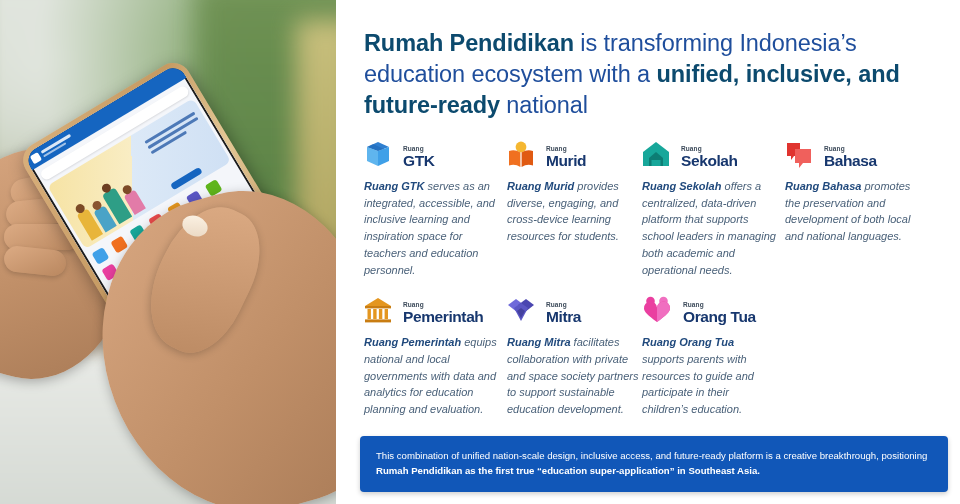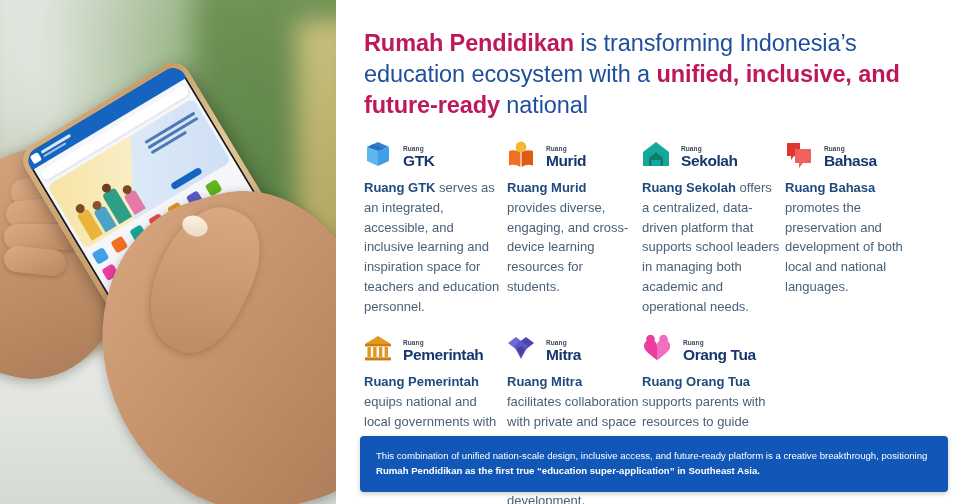--- a/index.html
+++ b/index.html
@@ -140,21 +140,21 @@
   .fingers-l i:nth-child(4){ left:0px;  top:80px; width:62px; transform:rotate(6deg); }
 
   
   .content { position:relative; flex:1; padding:0; }
 
   .headline {
     position:absolute; left:28px; top:28px; width:590px;
     font-size:23.5px; line-height:1.32;
     color:#1f4e9c; font-weight:400; letter-spacing:-.1px;
   }
-  .headline b { font-weight:700; color:#be185d; }
+  .headline b { font-weight:700; color:#0c4a6e; }
 
   .cards { position:absolute; left:28px; top:133px; width:596px; }
   .row { display:flex; }
   .row.r2 { margin-top:11px; }
   .card { width:137px; margin-right:3px; }
   .card:last-child { margin-right:0; }
   .card.w1 { width:140px; }
   .card.w2 { width:132px; }
   .card.w3 { width:140px; }
   .card.w4 { width:130px; }
@@ -165,21 +165,21 @@
   .logo-sub {
     display:block; font-size:6.5px; font-weight:700; color:#3c4a5a;
     letter-spacing:.1px; margin-bottom:0px;
   }
   .logo-main {
     display:block; font-size:15.5px; font-weight:700; color:#17376e;
     letter-spacing:-.4px;
   }
   .card-body {
     margin-top:9px;
-    font-size:13px; line-height:1.52; color:#4a6179;
+    font-size:11px; line-height:1.52; color:#4a6179;font-style:italic;
   }
   .card-body b { font-weight:700; color:#214a7d; }
 
   
   .banner {
     position:absolute; left:24px; bottom:12px; width:588px;
     background:#1157b8;
     border-radius:4px;
     padding:12px 16px 13px 16px;
     color:#ffffff;

